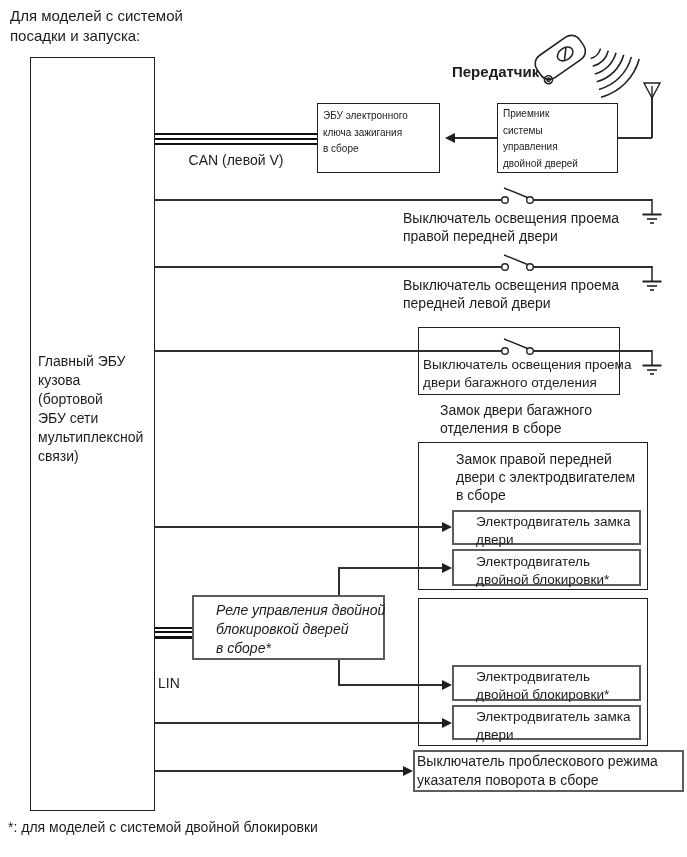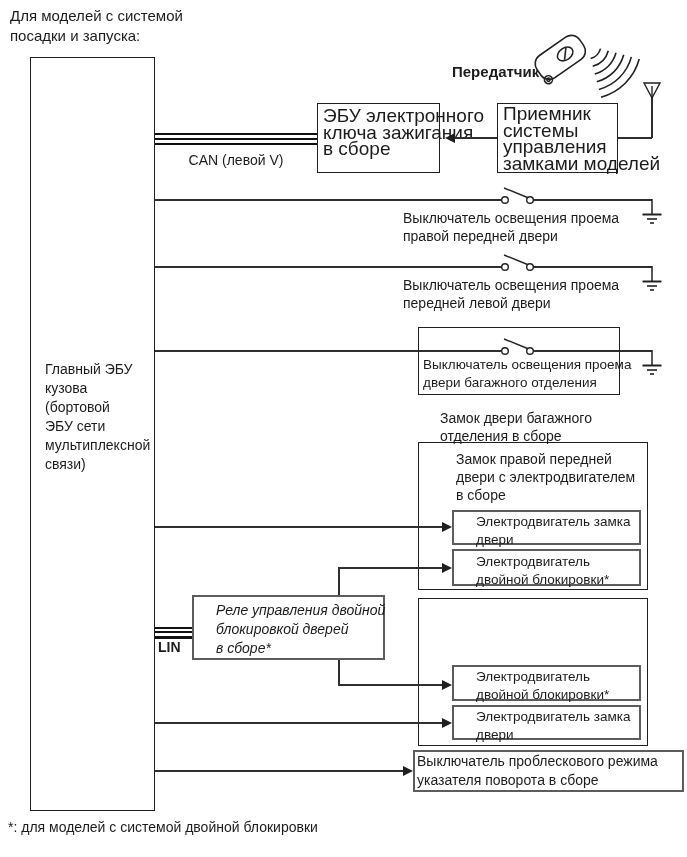--- a/index.html
+++ b/index.html
@@ -2,21 +2,21 @@
 <html><head>
 <meta charset="utf-8">
 <style>
   html,body{margin:0;padding:0;background:#fff;}
   #stage{
     position:relative;width:687px;height:857px;background:#ffffff;
     font-family:"Liberation Sans", sans-serif;color:#1c1c1c;overflow:hidden;
   }
   .lbl{position:absolute;white-space:pre-line;font-size:14px;line-height:18px;color:#1c1c1c;}
   .fs15{font-size:15px;line-height:20px;}
-  .fs13{font-size:19px;line-height:16.5px;}
+  .fs13{font-size:10px;line-height:16.5px;}
   .fs135{font-size:13.5px;line-height:17.5px;}
   .lh19{line-height:19px;}
   .ctr{text-align:center;}
   .box{position:absolute;border:1.5px solid #1f1f1f;background:transparent;box-sizing:border-box;}
   .box.thick{border:2px solid #5c5c5c;}
   .hline{position:absolute;height:1.5px;background:#2f2f2f;}
   .vline{position:absolute;width:1.5px;background:#2f2f2f;}
   .bus{position:absolute;height:12px;
     background:linear-gradient(to bottom,#111 0 2px,#fff 2px 4.5px,#111 4.5px 6.5px,#fff 6.5px 9.5px,#111 9.5px 12px);}
   .ar-r{position:absolute;width:0;height:0;border:5px solid transparent;border-left:10px solid #1f1f1f;}
@@ -27,40 +27,40 @@
 </head>
 <body>
 
 <div id="stage">
 
   <div class="lbl" style="left:8px;top:818px;">*: для моделей с системой двойной блокировки</div>
   <div class="lbl fs15" style="left:10px;top:6px;">Для моделей с системой
 посадки и запуска:</div>
 
   <div class="box" style="left:30px;top:57px;width:125px;height:754px;"></div>
-  <div class="lbl lh19" style="left:38px;top:360px;width:112px;margin-left:7px;">Главный ЭБУ
+  <div class="lbl lh19" style="left:38px;top:352px;width:112px;">Главный ЭБУ
 кузова
 (бортовой
 ЭБУ сети
 мультиплексной
 связи)</div>
 
   <div class="bus" style="left:155px;top:133px;width:162px;"></div>
   <div class="lbl ctr" style="left:160px;top:151px;width:152px;">CAN (левой V)</div>
 
   <div class="box" style="left:317px;top:103px;width:123px;height:70px;"></div>
   <div class="lbl fs13" style="left:323px;top:108px;">ЭБУ электронного
 ключа зажигания
 в сборе</div>
 
   <div class="box" style="left:497px;top:103px;width:121px;height:70px;"></div>
   <div class="lbl fs13" style="left:503px;top:106px;">Приемник
 системы
 управления
-замками моделей</div>
+двойной дверей</div>
 
   <div class="hline" style="left:449px;top:137px;width:48px;"></div>
   <div class="ar-l" style="left:440px;top:133px;"></div>
 
   <div class="vline" style="left:651px;top:97px;height:41px;"></div>
   <div class="hline" style="left:618px;top:137px;width:34px;"></div>
   <svg style="left:642px;top:81px;" width="20" height="20" viewBox="0 0 20 20">
     <path d="M2 2 L18 2 L10 17 Z" fill="none" stroke="#222" stroke-width="1.4"></path>
     <line x1="10" y1="5" x2="10" y2="17" stroke="#222" stroke-width="1.4"></line>
   </svg>
@@ -140,21 +140,21 @@
     <g stroke="#222" fill="none">
       <path d="M12 0 V15" stroke-width="1.5"></path>
       <path d="M2.5 15.5 H21.5" stroke-width="2"></path>
       <path d="M7 20 H17" stroke-width="1.6"></path>
       <path d="M10 24 H14" stroke-width="1.6"></path>
     </g>
   </svg>
   <div class="lbl fs135" style="left:423px;top:356px;">Выключатель освещения проема
 двери багажного отделения</div>
 
-  <div class="lbl" style="left:440px;top:401px;margin-top:8px;">Замок двери багажного
+  <div class="lbl" style="left:440px;top:401px;">Замок двери багажного
 отделения в сборе</div>
 
   <div class="box" style="left:418px;top:442px;width:230px;height:148px;"></div>
   <div class="lbl" style="left:456px;top:450px;">Замок правой передней
 двери с электродвигателем
 в сборе</div>
   <div class="box thick" style="left:452px;top:510px;width:189px;height:35px;"></div>
   <div class="lbl fs135" style="left:476px;top:513px;">Электродвигатель замка
 двери</div>
   <div class="box thick" style="left:452px;top:549px;width:189px;height:37px;"></div>
@@ -164,21 +164,21 @@
   <div class="ar-r" style="left:442px;top:522px;"></div>
   <div class="hline" style="left:338px;top:567px;width:105px;"></div>
   <div class="ar-r" style="left:442px;top:563px;"></div>
 
   <div class="vline" style="left:338px;top:567px;height:28px;"></div>
   <div class="box thick" style="left:192px;top:595px;width:193px;height:65px;"></div>
   <div class="lbl lh19" style="left:216px;top:601px;font-style:italic;">Реле управления двойной
 блокировкой дверей
 в сборе*</div>
   <div class="bus" style="left:155px;top:627px;width:37px;"></div>
-  <div class="lbl" style="left:158px;top:638px;font-weight:bold;">LIN</div>
+  <div class="lbl" style="left:158px;top:674px;">LIN</div>
   <div class="vline" style="left:338px;top:660px;height:25px;"></div>
 
   <div class="box" style="left:418px;top:598px;width:230px;height:148px;"></div>
   <div class="box thick" style="left:452px;top:665px;width:189px;height:36px;"></div>
   <div class="lbl fs135" style="left:476px;top:668px;">Электродвигатель
 двойной блокировки*</div>
   <div class="box thick" style="left:452px;top:705px;width:189px;height:35px;"></div>
   <div class="lbl fs135" style="left:476px;top:708px;">Электродвигатель замка
 двери</div>
   <div class="hline" style="left:338px;top:684px;width:105px;"></div>

